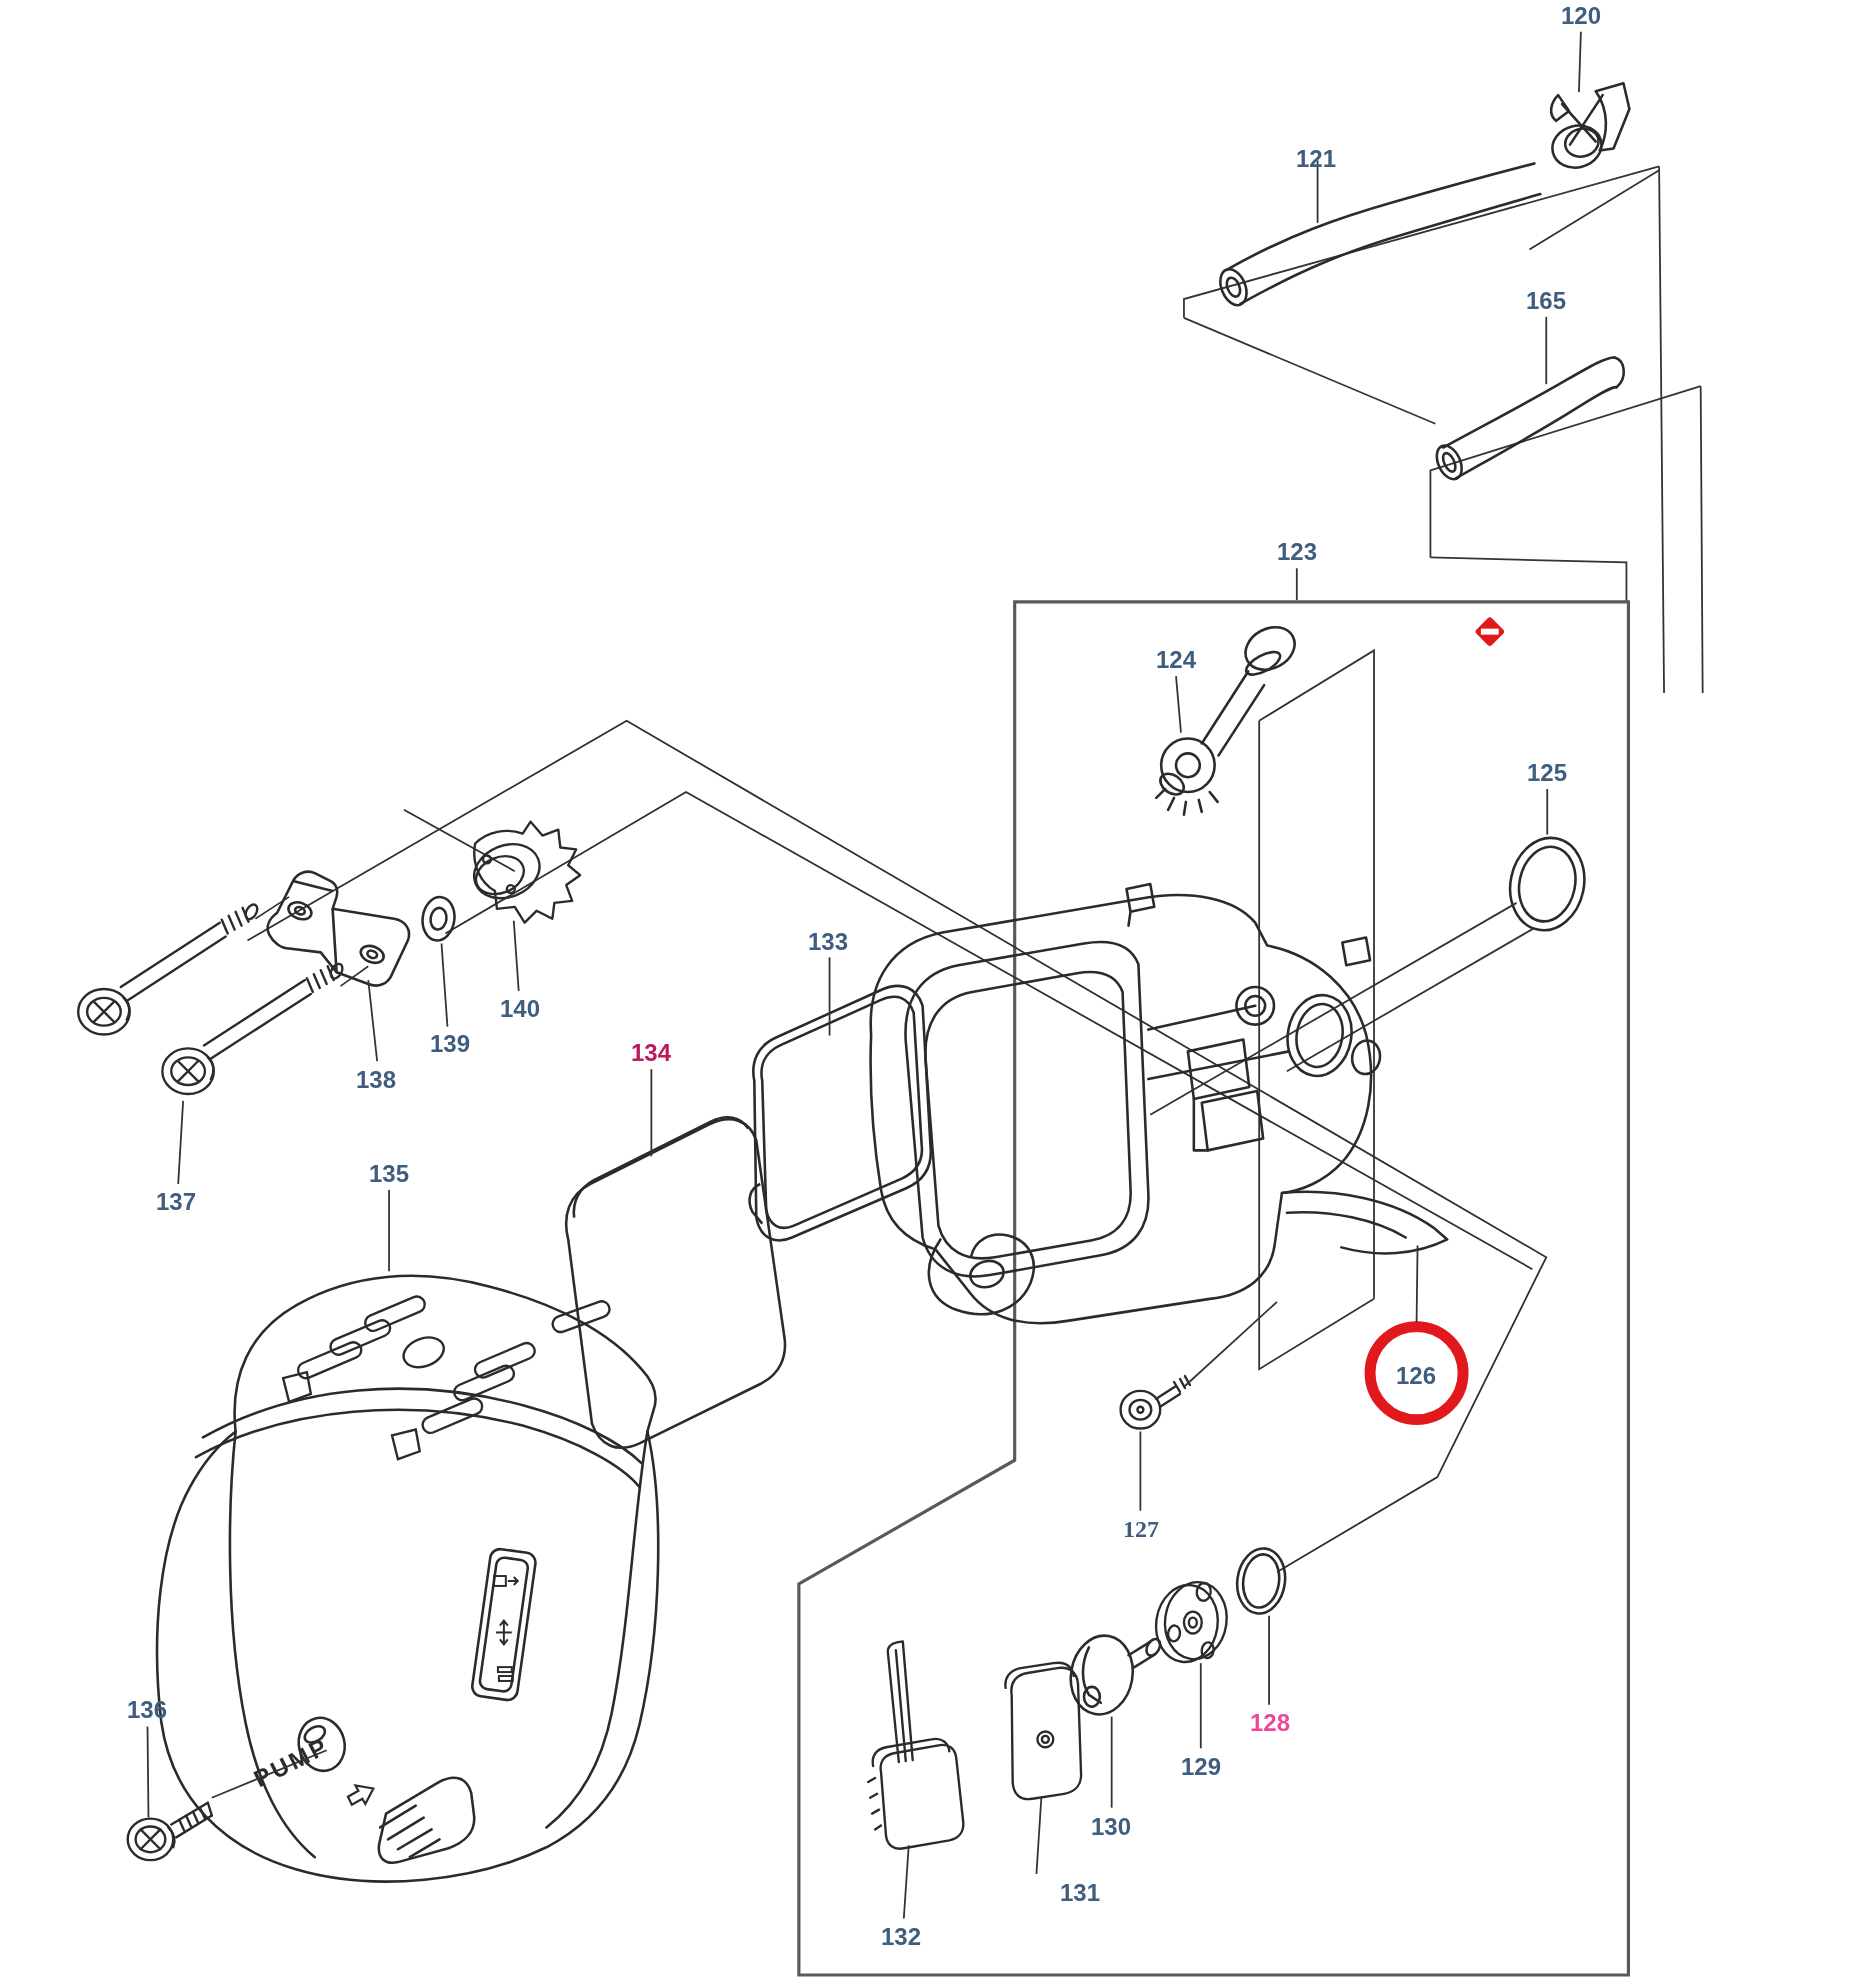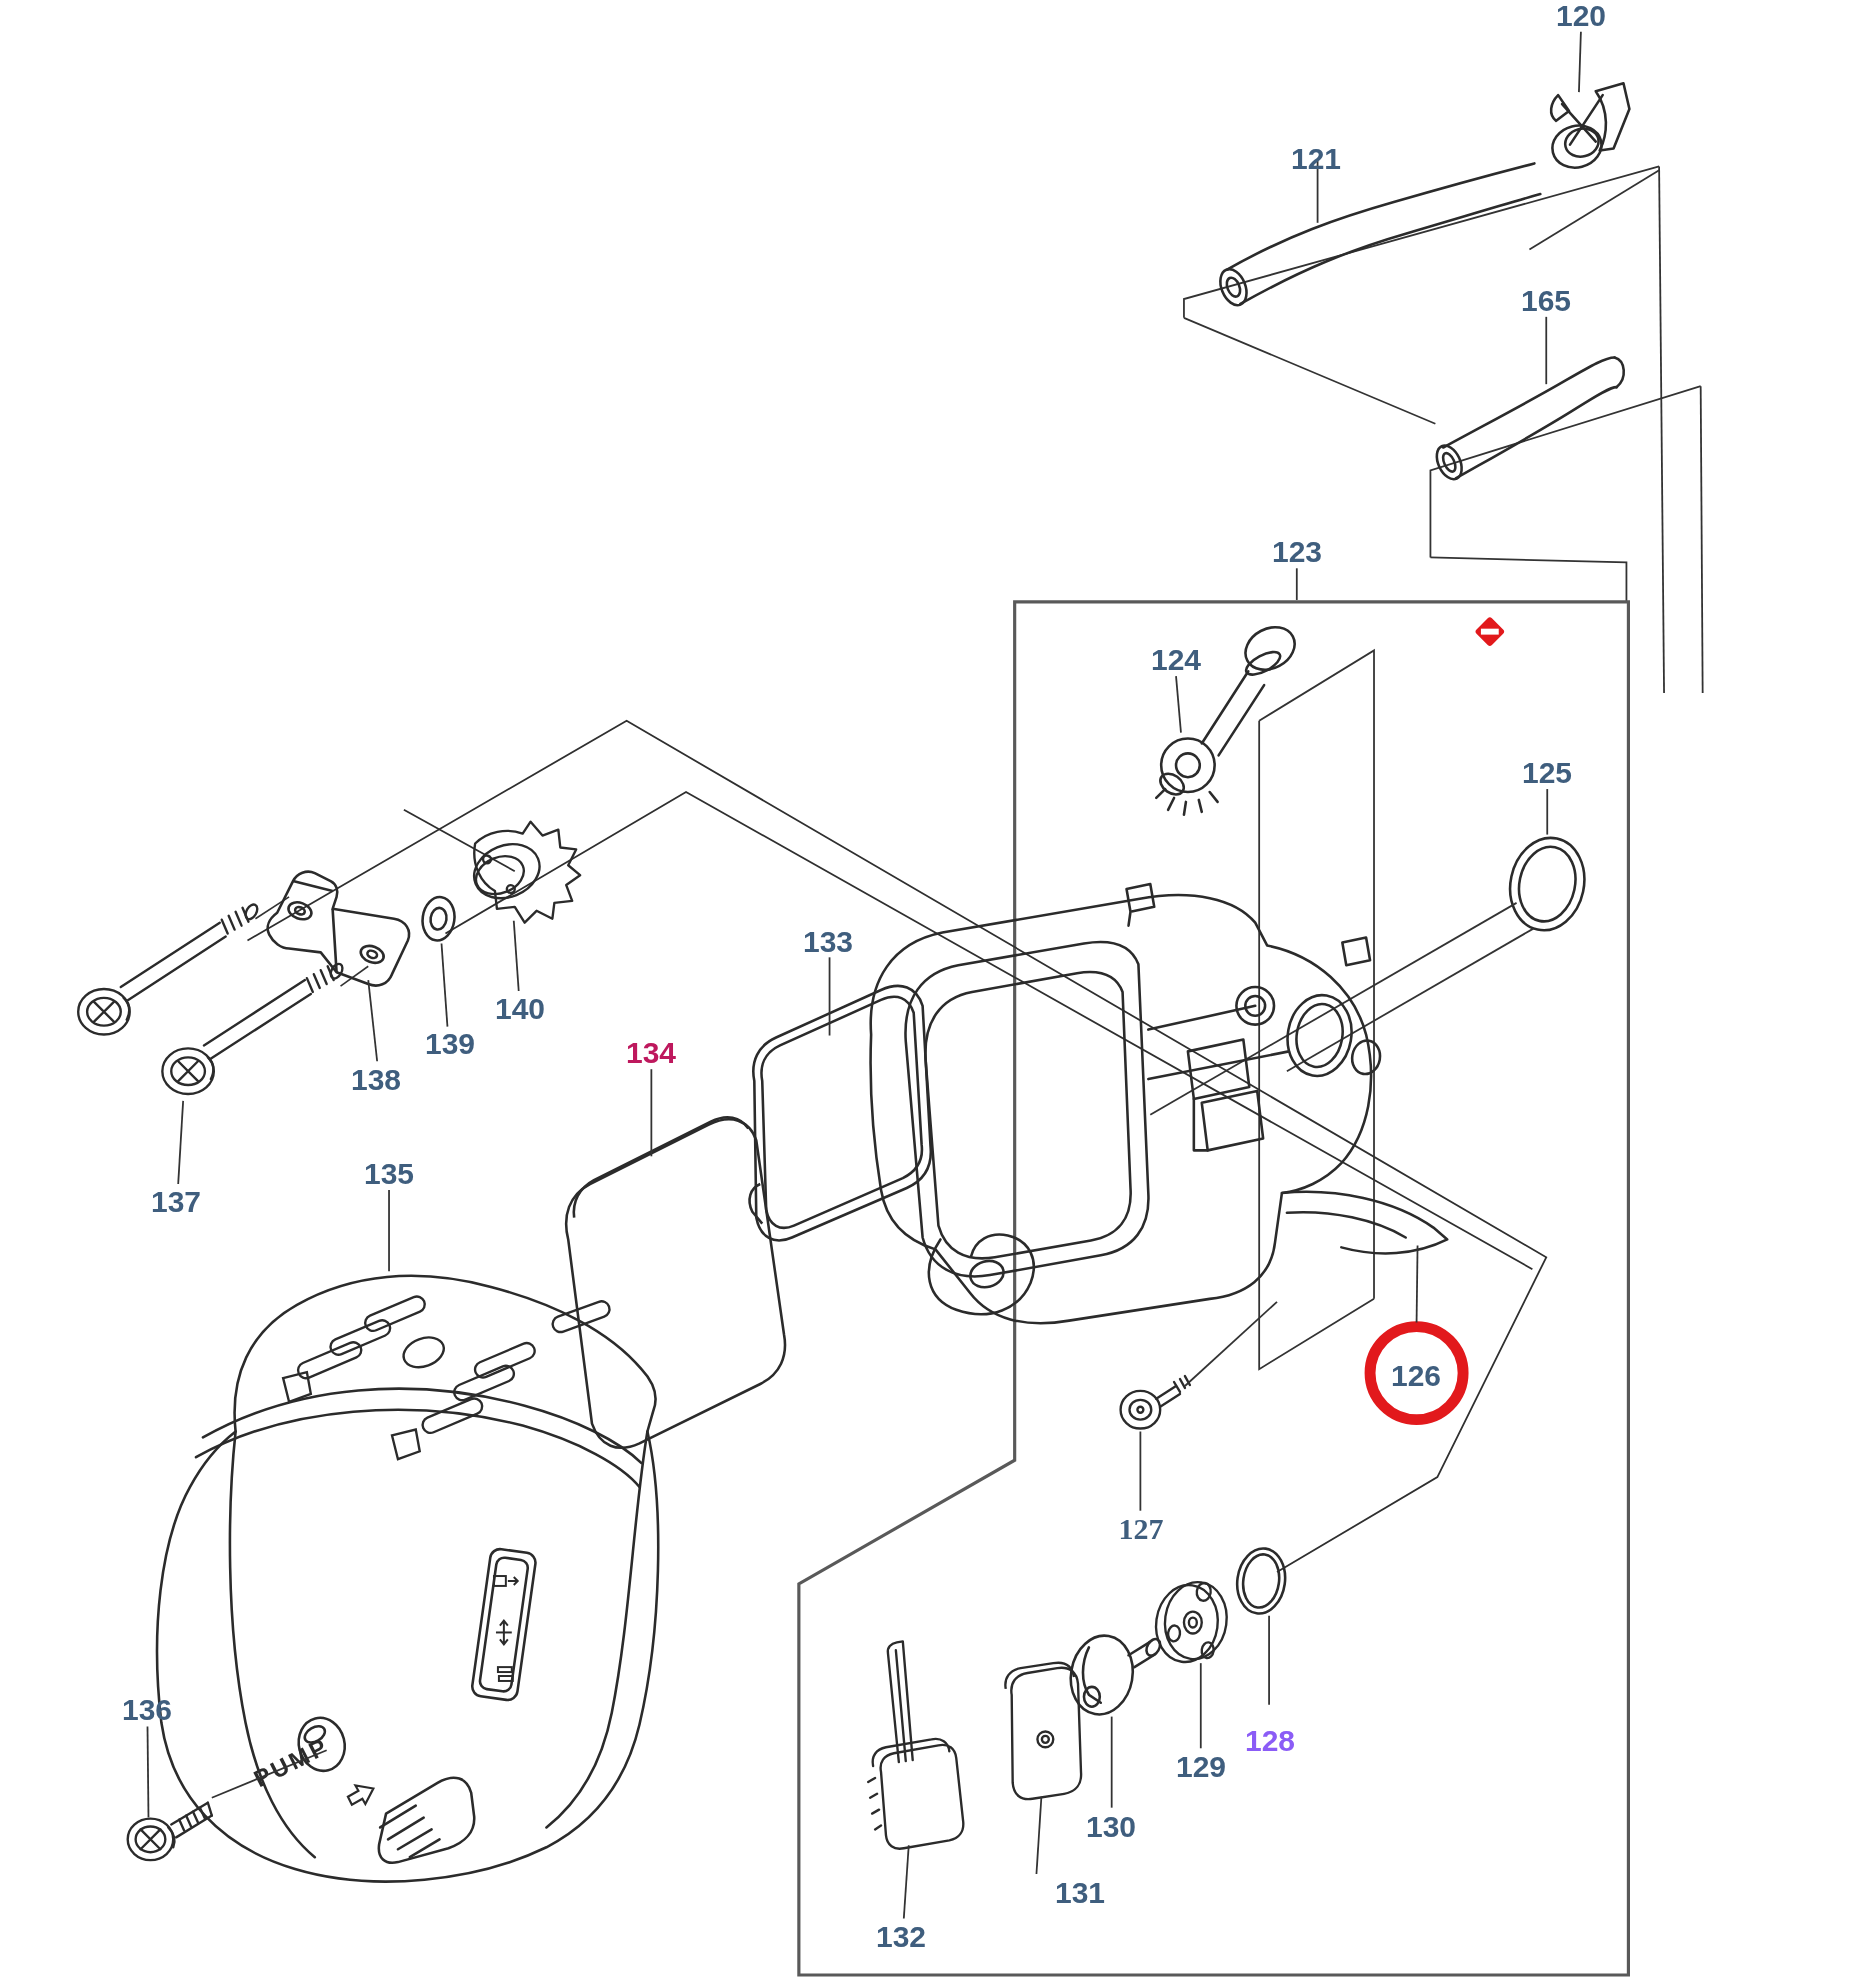--- a/index.html
+++ b/index.html
@@ -1,21 +1,21 @@
 <!DOCTYPE html>
 <html><head>
 <meta charset="utf-8">
 <style>
   html,body{margin:0;padding:0;background:#ffffff;}
   #stage{position:relative;width:1866px;height:1980px;background:#ffffff;overflow:hidden;
          font-family:"Liberation Sans",sans-serif;}
   #art{position:absolute;left:0;top:0;}
   .plabel{position:absolute;transform:translate(-50%,-50%);
           font-family:"Liberation Sans",sans-serif;
-          font-weight:bold;font-size:30px;letter-spacing:0px;line-height:1;
+          font-weight:bold;font-size:24px;letter-spacing:0px;line-height:1;
           white-space:nowrap;}
 </style>
 </head>
 <body>
 
 <div id="stage">
 
 <svg id="art" width="1866" height="1980" viewBox="0 0 1885 2000">
   <defs></defs>
 
@@ -326,21 +326,21 @@
 
 <div id="labels">
       <div class="plabel" style="left: 1581px; top: 16px; color: rgb(63, 94, 126);">120</div>
       <div class="plabel" style="left: 1316px; top: 145px; color: rgb(63, 94, 126); margin-top: 14px;">121</div>
       <div class="plabel" style="left: 1546px; top: 301px; color: rgb(63, 94, 126);">165</div>
       <div class="plabel" style="left: 1297px; top: 552px; color: rgb(63, 94, 126);">123</div>
       <div class="plabel" style="left: 1176px; top: 660px; color: rgb(63, 94, 126);">124</div>
       <div class="plabel" style="left: 1547px; top: 773px; color: rgb(63, 94, 126);">125</div>
       <div class="plabel" style="left: 1416px; top: 1376px; color: rgb(63, 94, 126);">126</div>
       <div class="plabel" style="left: 1141px; top: 1529px; color: rgb(63, 94, 126); font-family: Liberation Serif, serif;">127</div>
-      <div class="plabel" style="left: 1270px; top: 1723px; color: #8b5cf6; margin-top: 18px;">128</div>
+      <div class="plabel" style="left: 1270px; top: 1723px; color: #ec4899;">128</div>
       <div class="plabel" style="left: 1201px; top: 1767px; color: rgb(63, 94, 126);">129</div>
       <div class="plabel" style="left: 1111px; top: 1827px; color: rgb(63, 94, 126);">130</div>
       <div class="plabel" style="left: 1080px; top: 1893px; color: rgb(63, 94, 126);">131</div>
       <div class="plabel" style="left: 901px; top: 1937px; color: rgb(63, 94, 126);">132</div>
       <div class="plabel" style="left: 828px; top: 942px; color: rgb(63, 94, 126);">133</div>
       <div class="plabel" style="left: 651px; top: 1053px; color: #be185d;">134</div>
       <div class="plabel" style="left: 389px; top: 1174px; color: rgb(63, 94, 126);">135</div>
       <div class="plabel" style="left: 147px; top: 1710px; color: rgb(63, 94, 126);">136</div>
       <div class="plabel" style="left: 176px; top: 1202px; color: rgb(63, 94, 126);">137</div>
       <div class="plabel" style="left: 376px; top: 1080px; color: rgb(63, 94, 126);">138</div>

